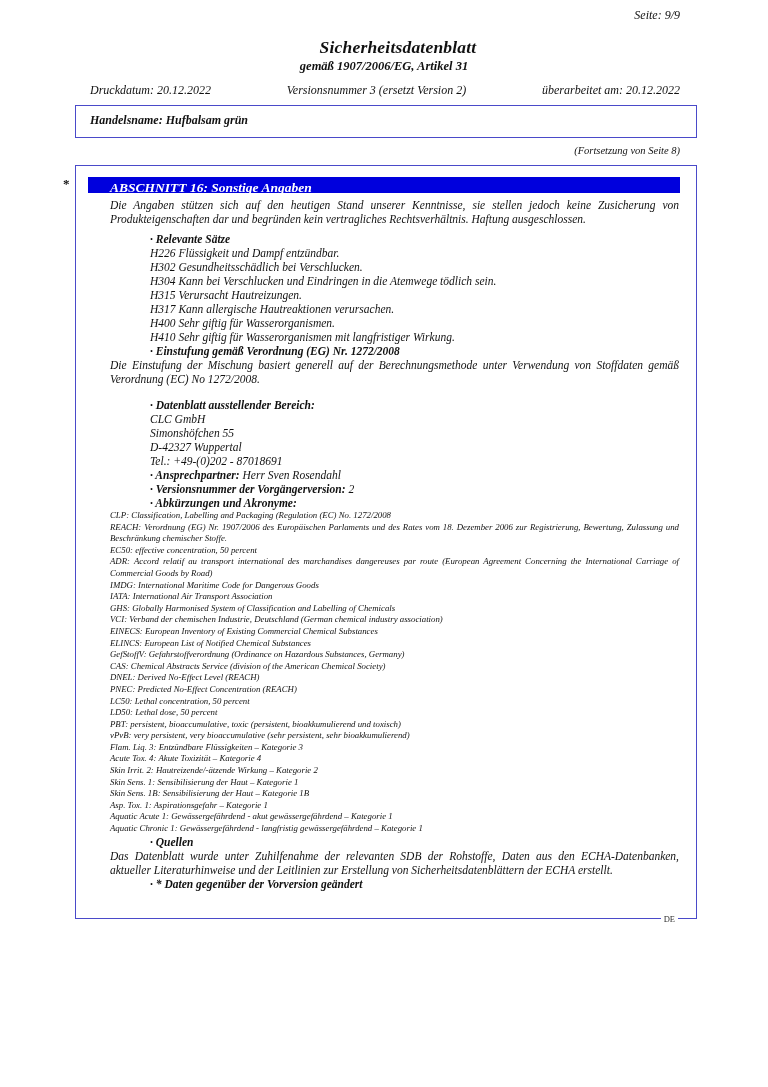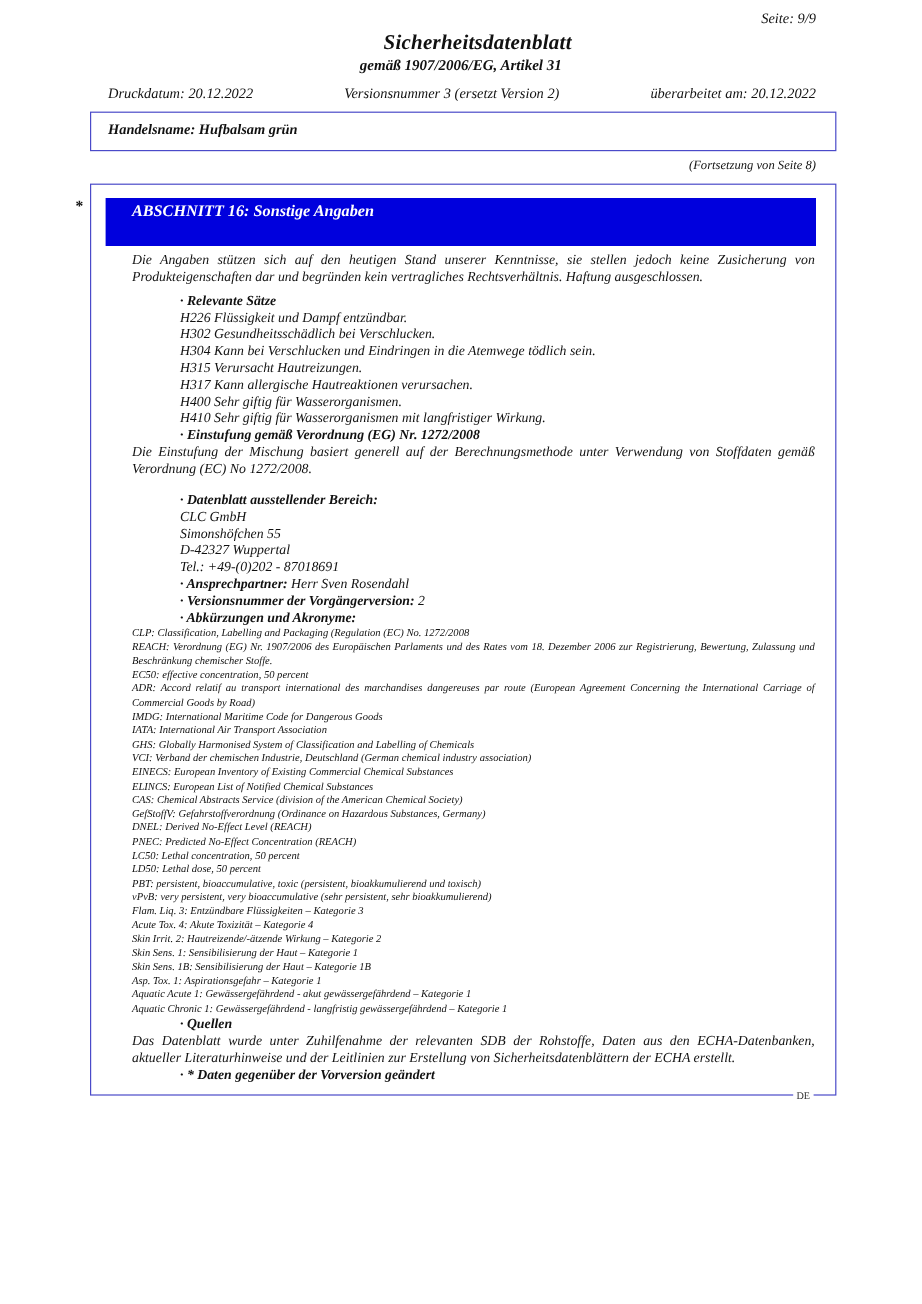--- a/index.html
+++ b/index.html
@@ -2,42 +2,42 @@
 <html><head>
 <meta charset="utf-8">
 <style>
   * { margin:0; padding:0; box-sizing:border-box; }
   html,body { background:#ffffff; }
   body {
     width:768px; height:1087px; overflow:hidden; position:relative;
     font-family:"Liberation Serif", serif; font-style:italic; color:#111;
   }
   .page-label { text-align:right; padding:8px 88px 0 0; font-size:12px; }
-  .doc-title { text-align:center; font-size:17.5px; font-weight:bold; margin-top:2px; letter-spacing:0.2px;padding-left:28px; }
+  .doc-title { text-align:center; font-size:17.5px; font-weight:bold; margin-top:14px; letter-spacing:0.2px;padding-left:28px; }
   .doc-subtitle { text-align:center; font-size:12.5px; font-weight:bold; margin-top:1px; }
   .meta-row {
     display:flex; justify-content:space-between; align-items:flex-end;
     margin:9px 88px 0 90px; font-size:12px;
   }
   .trade-box {
     margin:7px 71px 0 75px; border:1px solid #4a4ac9;
     padding:7px 14px 9px 14px;
   }
   .trade-name { font-size:12px; font-weight:bold; }
   .continuation { text-align:right; margin:7px 88px 0 0; font-size:10.5px; }
 
   .main-box {
     position:relative; margin:9px 71px 0 75px; border:1px solid #4a4ac9;
     padding:11px 16px 9px 12px; min-height:754px;
   }
   .change-star {
     position:absolute; left:-13px; top:10px; font-size:13px; font-weight:bold; font-style:normal;
   }
   .section-bar {
-    background:#0000dd; color:#ffffff; height:40px; line-height:22px;
+    background:#0000dd; color:#ffffff; height:16px; line-height:22px;
     padding-left:22px; font-size:13.5px; font-weight:bold;
   }
   .content { padding:5px 1px 0 22px; }
   .para { font-size:11.5px; line-height:14px; text-align:justify; }
   .line { font-size:11.5px; line-height:14px;margin-left:40px; }
   .lbl { font-weight:bold; }
   .dotline { text-indent:-7px; padding-left:7px; }
   .gap6 { height:6px; } .gap12 { height:12px; }
   .small-list .sline { font-size:8.8px; line-height:11.6px; text-align:justify; }
   .note-bold { font-weight:bold; }
@@ -112,22 +112,22 @@
         <div class="sline">CLP: Classification, Labelling and Packaging (Regulation (EC) No. 1272/2008</div>
         <div class="sline">REACH: Verordnung (EG) Nr. 1907/2006 des Europäischen Parlaments und des Rates vom 18. Dezember 2006 zur Registrierung, Bewertung, Zulassung und Beschränkung chemischer Stoffe.</div>
         <div class="sline">EC50: effective concentration, 50 percent</div>
         <div class="sline">ADR: Accord relatif au transport international des marchandises dangereuses par route (European Agreement Concerning the International Carriage of Commercial Goods by Road)</div>
         <div class="sline">IMDG: International Maritime Code for Dangerous Goods</div>
         <div class="sline">IATA: International Air Transport Association</div>
         <div class="sline">GHS: Globally Harmonised System of Classification and Labelling of Chemicals</div>
         <div class="sline">VCI: Verband der chemischen Industrie, Deutschland (German chemical industry association)</div>
         <div class="sline">EINECS: European Inventory of Existing Commercial Chemical Substances</div>
         <div class="sline">ELINCS: European List of Notified Chemical Substances</div>
+        <div class="sline">GefStoffV: Gefahrstoffverordnung (Ordinance on Hazardous Substances, Germany)</div>
         <div class="sline">CAS: Chemical Abstracts Service (division of the American Chemical Society)</div>
-        <div class="sline">GefStoffV: Gefahrstoffverordnung (Ordinance on Hazardous Substances, Germany)</div>
         <div class="sline">DNEL: Derived No-Effect Level (REACH)</div>
         <div class="sline">PNEC: Predicted No-Effect Concentration (REACH)</div>
         <div class="sline">LC50: Lethal concentration, 50 percent</div>
         <div class="sline">LD50: Lethal dose, 50 percent</div>
         <div class="sline">PBT: persistent, bioaccumulative, toxic (persistent, bioakkumulierend und toxisch)</div>
         <div class="sline">vPvB: very persistent, very bioaccumulative (sehr persistent, sehr bioakkumulierend)</div>
         <div class="sline">Flam. Liq. 3: Entzündbare Flüssigkeiten – Kategorie 3</div>
         <div class="sline">Acute Tox. 4: Akute Toxizität – Kategorie 4</div>
         <div class="sline">Skin Irrit. 2: Hautreizende/-ätzende Wirkung – Kategorie 2</div>
         <div class="sline">Skin Sens. 1: Sensibilisierung der Haut – Kategorie 1</div>

